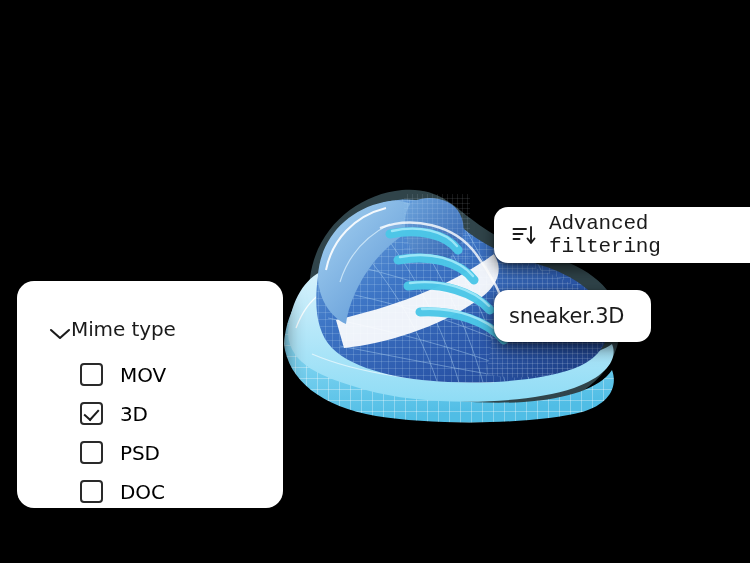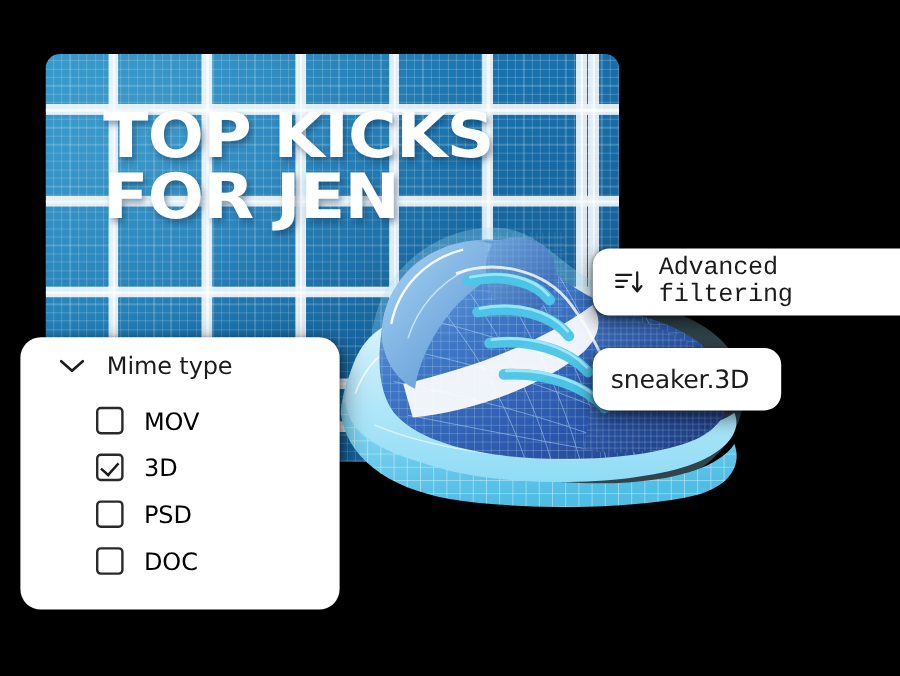--- a/index.html
+++ b/index.html
@@ -158,23 +158,22 @@
     width: 266px;
     height: 227px;
     background: #ffffff;
     border-radius: 17px;
     box-shadow: 0 8px 22px rgba(0,0,0,0.6), 0 2px 5px rgba(0,0,0,0.45);
     padding: 0;
     box-sizing: border-box;
   }
   .panel-header {
     display: flex;
-    align-items: center;
-    gap: 18px;
-    padding: 12px 0 0 32px;
+    align-items: flex-end;
+    padding: 36px 0 0 32px;
   }
   .panel-header .chev { flex: 0 0 auto; display: block; }
   .panel-title {
     font-size: 20px;
     font-family: "DejaVu Sans", sans-serif;
     color: #1b1b1b;
     letter-spacing: -0.1px;
   }
   .option-list {
     margin: 14px 0 0 0;
@@ -213,26 +212,20 @@
     font-family: "DejaVu Sans", sans-serif;
     color: #000000;
     letter-spacing: -0.1px;
   }
 </style>
 </head>
 <body>
 
 <div id="stage">
 
-  <div class="blueprint">
-    <div class="blueprint-tint"></div>
-    <div class="crosses"></div>
-    <div class="banner-heading">TOP KICKS
-FOR JEN</div>
-  </div>
 
   <div class="sneaker-wrap">
     <svg viewBox="0 0 360 270" xmlns="http://www.w3.org/2000/svg" aria-hidden="true">
       <defs>
         <linearGradient id="gUpper" x1="0" y1="0" x2="1" y2="1">
           <stop offset="0%" stop-color="#7fb8e8"></stop>
           <stop offset="35%" stop-color="#3e76c6"></stop>
           <stop offset="70%" stop-color="#2a55a8"></stop>
           <stop offset="100%" stop-color="#1d3f86"></stop>
         </linearGradient>

